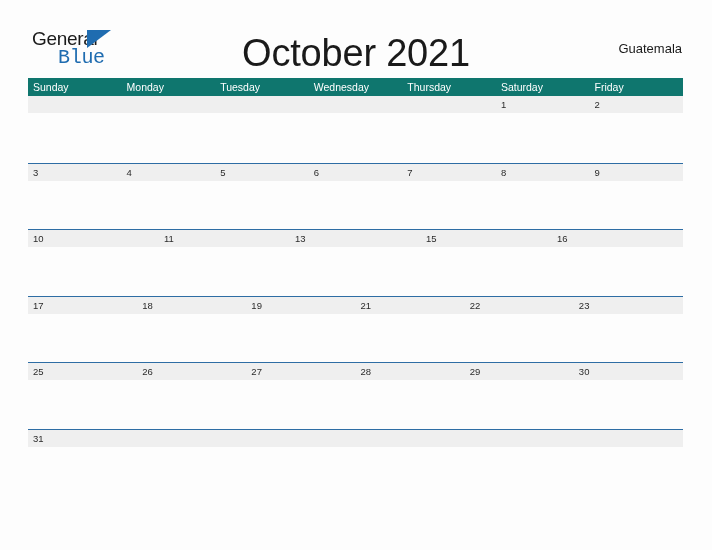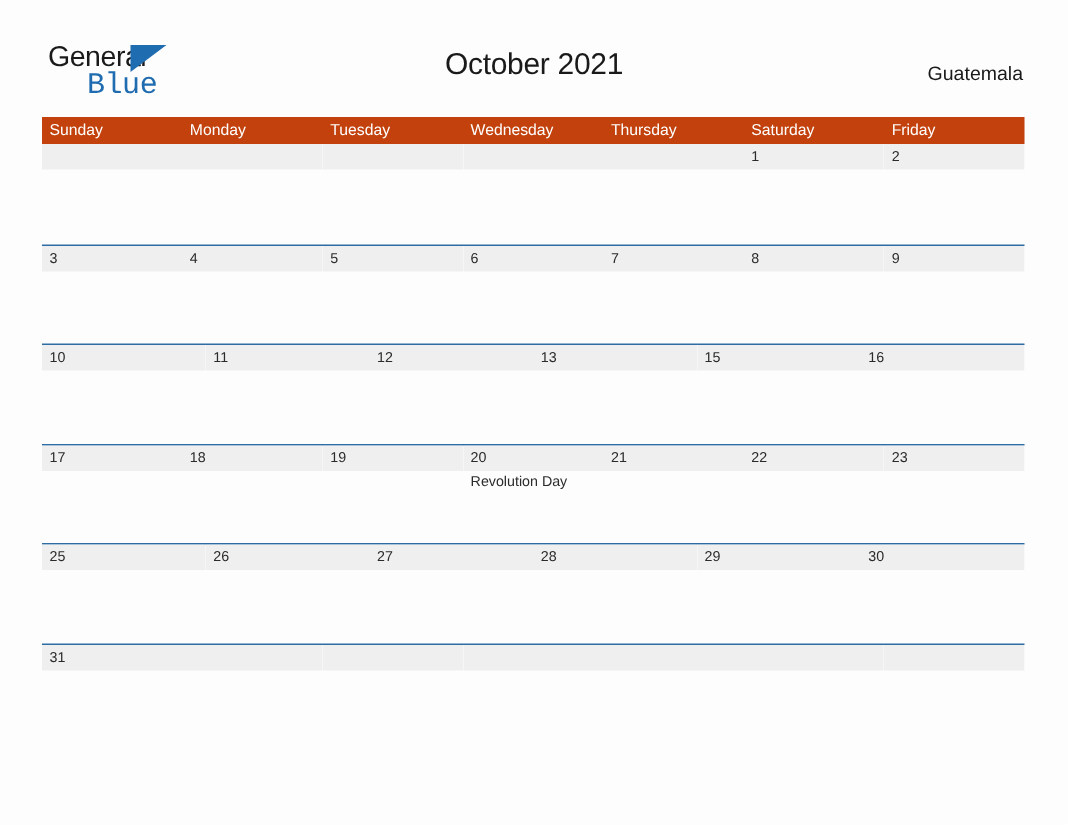--- a/index.html
+++ b/index.html
@@ -66,21 +66,21 @@
     color: #1f6cb0;
     font-family: Liberation Mono, monospace;
   }
 
   .title {
     position: absolute;
     left: 0;
     top: 32px;
     width: 712px;
     text-align: center;
-    font-size: 20px;
+    font-size: 38px;
     font-weight: normal;
     letter-spacing: -0.2px;
     color: #1a1a1a;
     margin: 0;
   }
 
   .country {
     position: absolute;
     right: 30px;
     top: 41px;
@@ -94,21 +94,21 @@
     position: absolute;
     left: 28px;
     top: 78px;
     width: 655px;
   }
 
   .weekday-header {
     display: flex;
     width: 100%;
     height: 18px;
-    background: #c2410c;
+    background: #0f766e;
   }
   .weekday-cell {
     flex: 1 1 0;
     color: #ffffff;
     font-size: 10.5px;
     line-height: 18px;
     padding-left: 5px;
     box-sizing: border-box;
     white-space: nowrap;
     overflow: hidden;
@@ -272,25 +272,20 @@
             <span class="day-number">10</span>
           </div>
         </div>
         <div class="day-cell">
           <div class="day-band">
             <span class="day-number">11</span>
           </div>
         </div>
         <div class="day-cell">
           <div class="day-band">
-            <span class="day-number">12</span>
-          </div>
-        </div>
-        <div class="day-cell">
-          <div class="day-band">
             <span class="day-number">13</span>
           </div>
         </div>
         <div class="day-cell">
           <div class="day-band">
             <span class="day-number">15</span>
           </div>
         </div>
         <div class="day-cell">
           <div class="day-band">
@@ -309,28 +304,20 @@
             <span class="day-number">18</span>
           </div>
         </div>
         <div class="day-cell">
           <div class="day-band">
             <span class="day-number">19</span>
           </div>
         </div>
         <div class="day-cell">
           <div class="day-band">
-            <span class="day-number">20</span>
-          </div>
-          <div class="day-events">
-            <div class="event">Revolution Day</div>
-          </div>
-        </div>
-        <div class="day-cell">
-          <div class="day-band">
             <span class="day-number">21</span>
           </div>
         </div>
         <div class="day-cell">
           <div class="day-band">
             <span class="day-number">22</span>
           </div>
         </div>
         <div class="day-cell">
           <div class="day-band">

